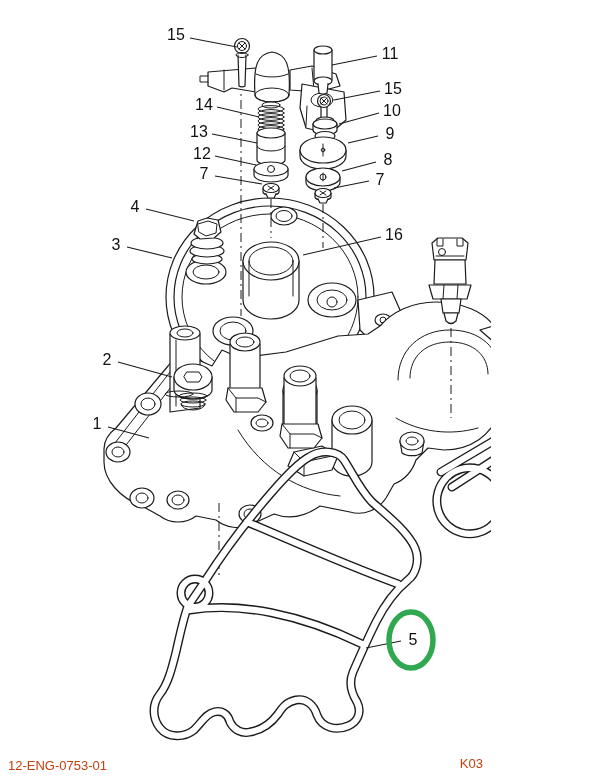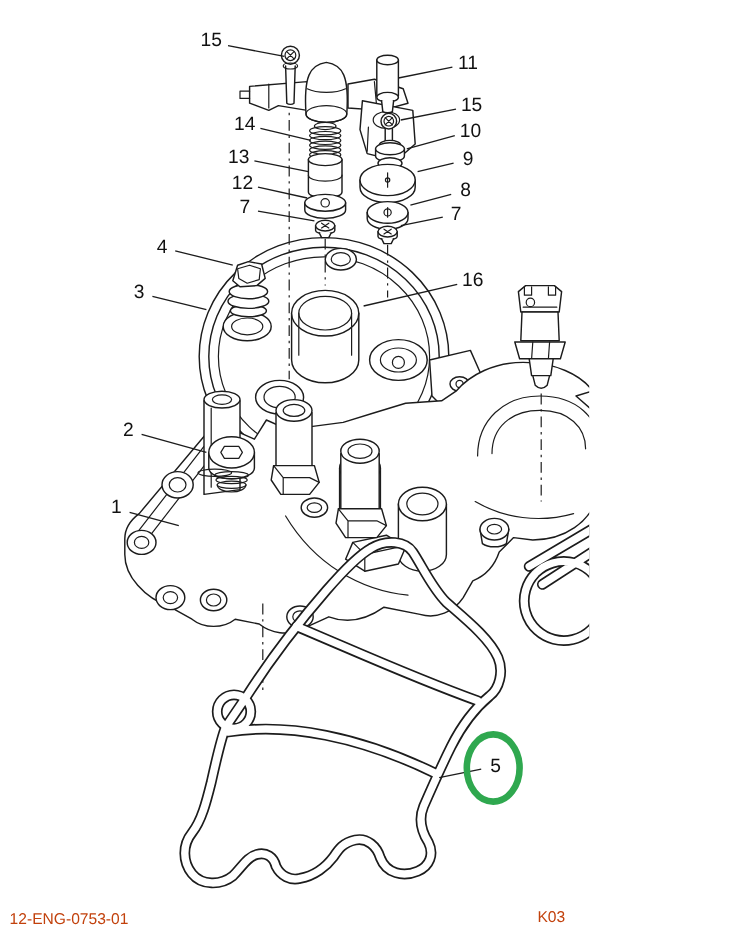--- a/index.html
+++ b/index.html
@@ -19,21 +19,21 @@
   .art .fine{stroke-width:1;}
   .dashline{stroke:#1c1c1c;stroke-width:1;fill:none;stroke-dasharray:9 4 2 4;}
   .gasket-outer{stroke:#1c1c1c;stroke-width:9;fill:none;stroke-linejoin:round;stroke-linecap:round;}
   .gasket-inner{stroke:#ffffff;stroke-width:6.2;fill:none;stroke-linejoin:round;stroke-linecap:round;}
   .callout-text{font-family:"Liberation Sans",sans-serif;font-size:16px;fill:#111111;}
   .footer-text{
     position:absolute;font-size:13px;color:#c2410c;
     font-family:"Liberation Sans",sans-serif;white-space:nowrap;
   }
   #footer-left{left:8px;top:758px;}
-  #footer-right{right:20px;top:756px;}
+  #footer-right{right:8px;top:756px;}
 </style>
 </head>
 <body>
 
 <div class="stage">
 
 <svg width="610" height="777" viewBox="0 0 610 777">
 
   <g class="art">
     <ellipse class="wfill" cx="270" cy="297" rx="104" ry="99"></ellipse>

